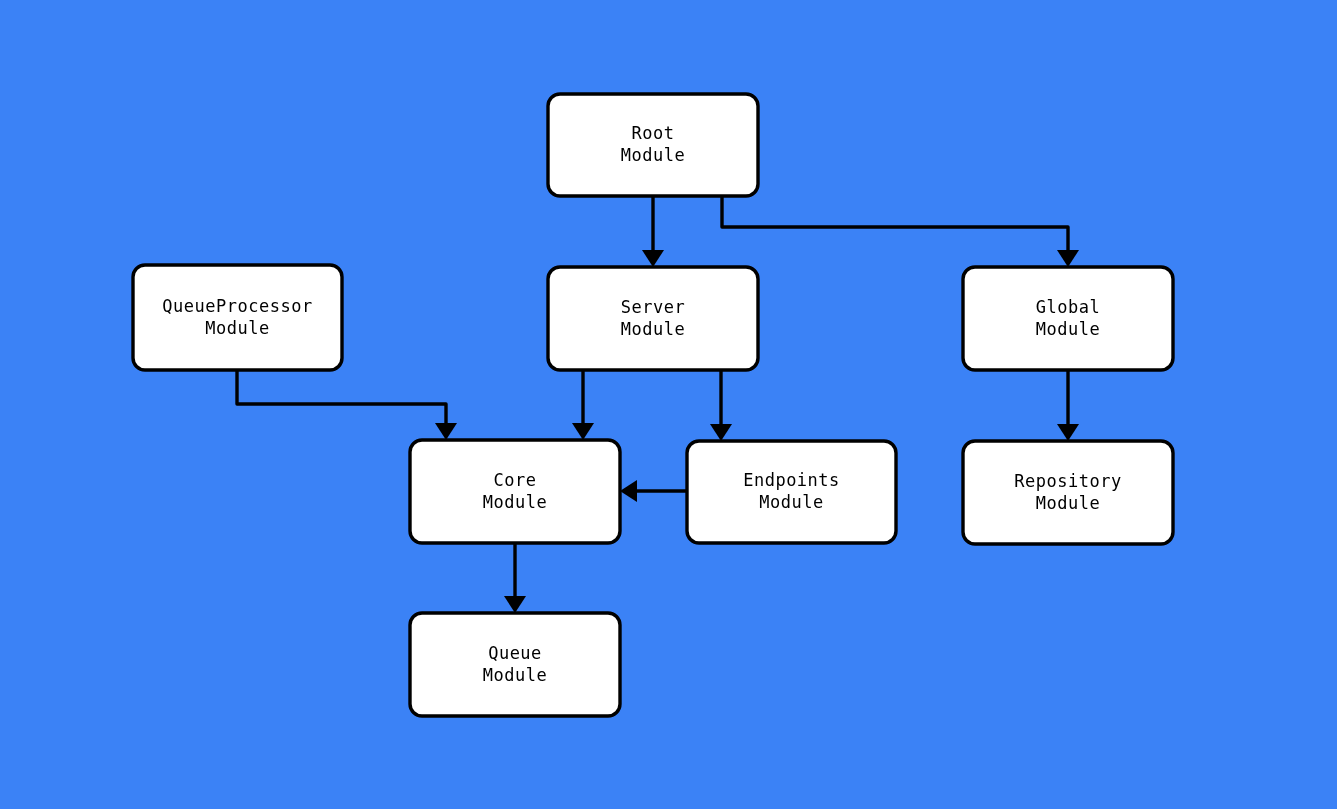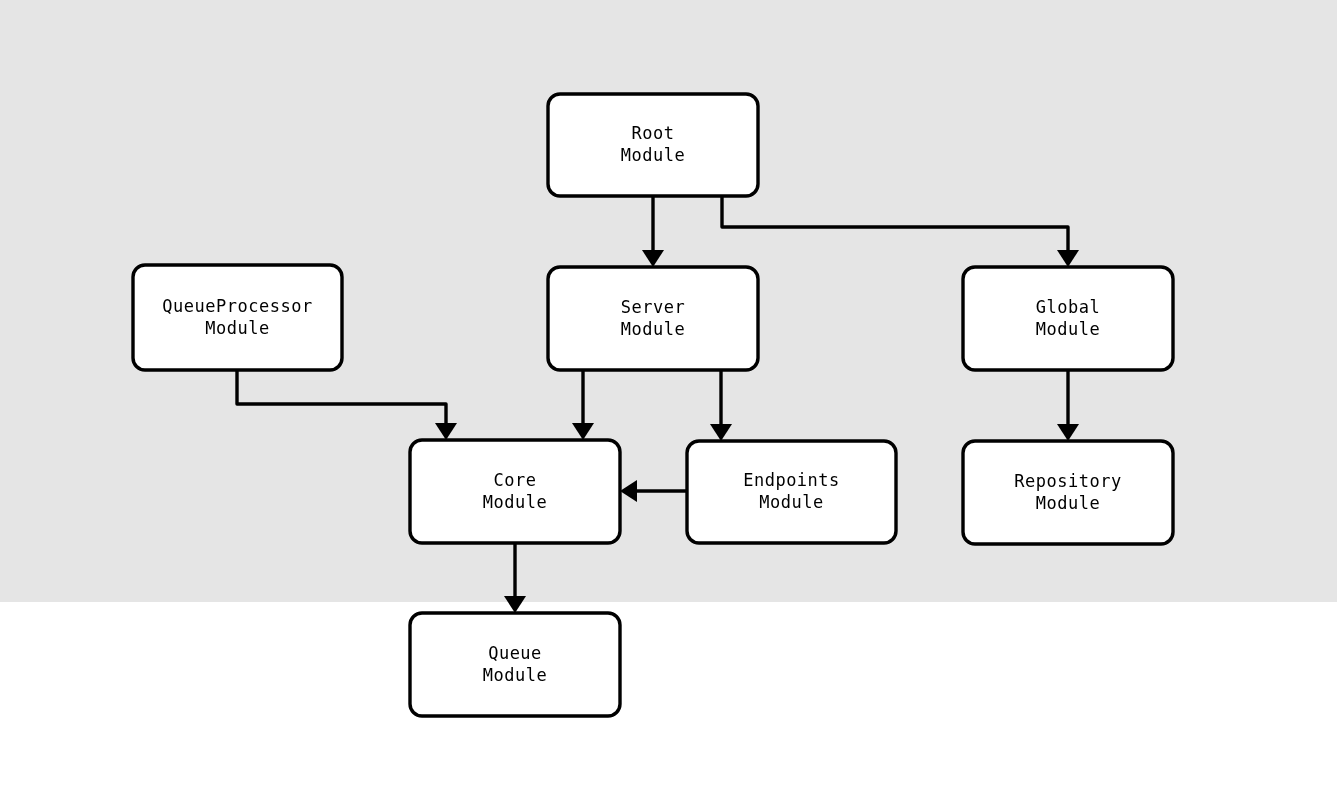--- a/index.html
+++ b/index.html
@@ -10,22 +10,22 @@
   }
   body {
     width: 1337px;
     height: 809px;
     font-family: "DejaVu Sans Mono", "Liberation Mono", monospace;
     overflow: hidden;
   }
   #diagram-canvas {
     position: relative;
     width: 1337px;
-    height: 602px;
-    background: #e5e5e5;
+    height: 809px;
+    background: #3b82f6;
   }
   svg.diagram-svg {
     display: block;
     width: 1337px;
     height: 809px;
   }
   .node-shape {
     fill: #ffffff;
     stroke: #000000;
     stroke-width: 3.4;

